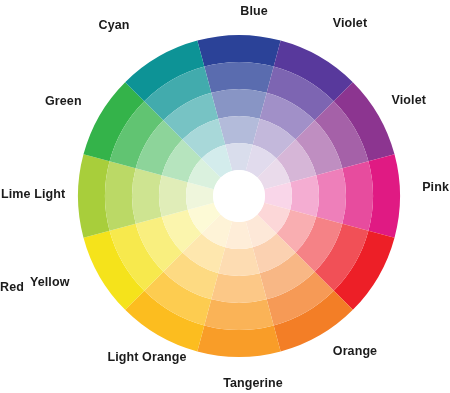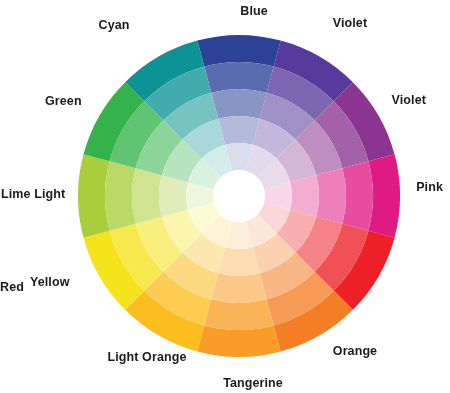--- a/index.html
+++ b/index.html
@@ -111,21 +111,21 @@
         <path d="M 187.8059312066794 209.7174093904336 A 53 53 0 0 1 187.80593120667936 182.28259060956643 L 213.88592851648423 189.27070482733447 A 26 26 0 0 0 213.88592851648423 202.72929517266556 Z" fill="#eff6dc" stroke="none" shape-rendering="geometricPrecision"></path>
         <path d="M 187.80593120667936 182.28259060956643 A 53 53 0 0 1 201.52334059711296 158.523340597113 L 220.61522368914976 177.61522368914976 A 26 26 0 0 0 213.88592851648423 189.27070482733447 Z" fill="#daf1de" stroke="none" shape-rendering="geometricPrecision"></path>
         <path d="M 201.52334059711296 158.523340597113 A 53 53 0 0 1 225.2825906095664 144.8059312066794 L 232.27070482733447 170.88592851648423 A 26 26 0 0 0 220.61522368914976 177.61522368914976 Z" fill="#d3ecec" stroke="none" shape-rendering="geometricPrecision"></path>
       </g>
       <circle cx="239" cy="196" r="26" fill="#ffffff"></circle>
     </svg>
   <div id="labels">
       <div class="wheel-label" style="color: rgb(27, 27, 27); top: 5px; left: 0px; width: 450px; text-align: center; transform: translateX(29px);">Blue</div>
       <div class="wheel-label" style="color: rgb(27, 27, 27); top: 17px; left: 0px; width: 450px; text-align: center; transform: translateX(125px);">Violet</div>
       <div class="wheel-label" style="color: rgb(27, 27, 27); top: 94px; left: 0px; width: 426px; text-align: right;">Violet</div>
-      <div class="wheel-label" style="color: rgb(27, 27, 27); top: 181px; left: 0px; width: 443px; text-align: right;">Pink</div>
+      <div class="wheel-label" style="color: rgb(27, 27, 27); top: 181px; left: 0px; width: 443px; text-align: right; padding-left: 6px;">Pink</div>
       <div class="wheel-label" style="color: rgb(27, 27, 27); top: 281px; left: 0px; width: 427px; text-align: left;">Red</div>
       <div class="wheel-label" style="color: rgb(27, 27, 27); top: 345px; left: 0px; width: 450px; text-align: center; transform: translateX(130px);">Orange</div>
       <div class="wheel-label" style="color: rgb(27, 27, 27); top: 377px; left: 0px; width: 450px; text-align: center; transform: translateX(28px);">Tangerine</div>
       <div class="wheel-label" style="color: rgb(27, 27, 27); top: 351px; left: 0px; width: 450px; text-align: center; transform: translateX(-78px);">Light Orange</div>
       <div class="wheel-label" style="color: rgb(27, 27, 27); top: 276px; left: 30px; text-align: left;">Yellow</div>
       <div class="wheel-label" style="color: rgb(27, 27, 27); top: 188px; left: 1px; text-align: left;">Lime Light</div>
       <div class="wheel-label" style="color: rgb(27, 27, 27); top: 95px; left: 45px; text-align: left;">Green</div>
       <div class="wheel-label" style="color: rgb(27, 27, 27); top: 19px; left: 0px; width: 450px; text-align: center; transform: translateX(-111px);">Cyan</div>
     </div>
 </div>

